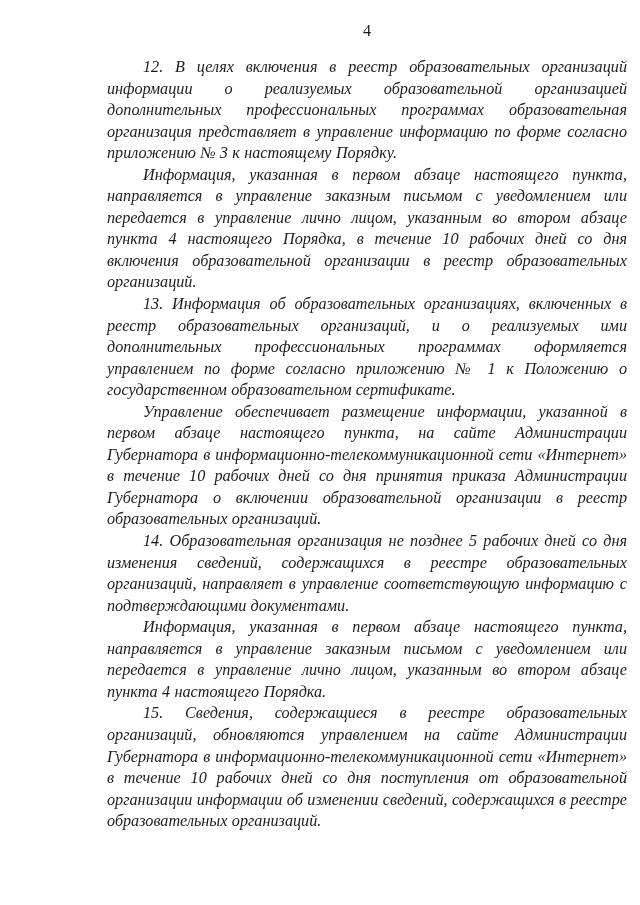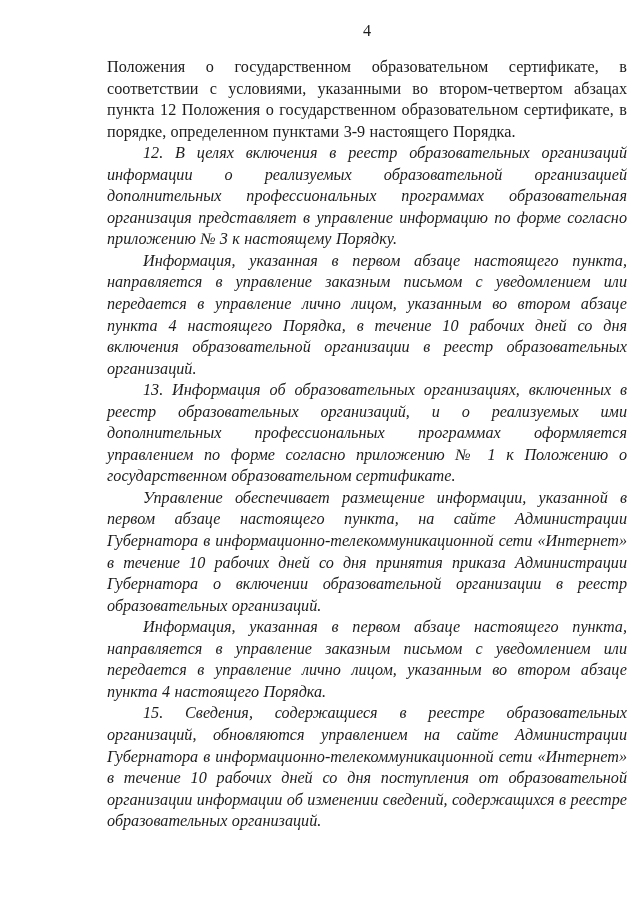--- a/index.html
+++ b/index.html
@@ -47,21 +47,21 @@
   }
 </style>
 </head>
 <body>
 
 <div class="page">
   <div class="page-number">4</div>
 
   <div class="document-body">
 
-    <p class="">Положения о государственном образовательном сертификате, в соответствии с условиями, указанными во втором-четвертом абзацах пункта 12 Положения о государственном образовательном сертификате, в порядке, определенном пунктами 3-9 настоящего Порядка.</p>
       <p class="indent">12. В целях включения в реестр образовательных организаций информации о реализуемых образовательной организацией дополнительных профессиональ­ных программах образовательная организация представляет в управление информацию по форме согласно приложению № 3 к настоящему Порядку.</p>
       <p class="indent">Информация, указанная в первом абзаце настоящего пункта, направляется в управление заказным письмом с уведомлением или передается в управление лично лицом, указанным во втором абзаце пункта 4 настоящего Порядка, в течение 10 рабочих дней со дня включения образовательной организации в реестр образовательных организаций.</p>
       <p class="indent">13. Информация об образовательных организациях, включенных в реестр образовательных организаций, и о реализуемых ими дополнительных профессиональных программах оформляется управлением по форме согласно приложению № 1 к Положению о государственном образовательном сертификате.</p>
       <p class="indent">Управление обеспечивает размещение информации, указанной в первом абзаце настоящего пункта, на сайте Администрации Губернатора в информационно-телекоммуникационной сети «Интернет» в течение 10 рабочих дней со дня принятия приказа Администрации Губернатора о включении образовательной организации в реестр образовательных организаций.</p>
+      <p class="indent">14. Образовательная организация не позднее 5 рабочих дней со дня изменения сведений, содержащихся в реестре образовательных организаций, направляет в управление соответствующую информацию с подтверж­дающими документами.</p>
       <p class="indent">Информация, указанная в первом абзаце настоящего пункта, направляется в управление заказным письмом с уведомлением или передается в управление лично лицом, указанным во втором абзаце пункта 4 настоящего Порядка.</p>
       <p class="indent">15. Сведения, содержащиеся в реестре образовательных организаций, обновляются управлением на сайте Администрации Губернатора в информационно-телекоммуникационной сети «Интернет» в течение 10 рабочих дней со дня поступления от образовательной организации информации об изменении сведений, содержащихся в реестре образовательных организаций.</p>
   </div>
 </div>
 
 </body></html>

